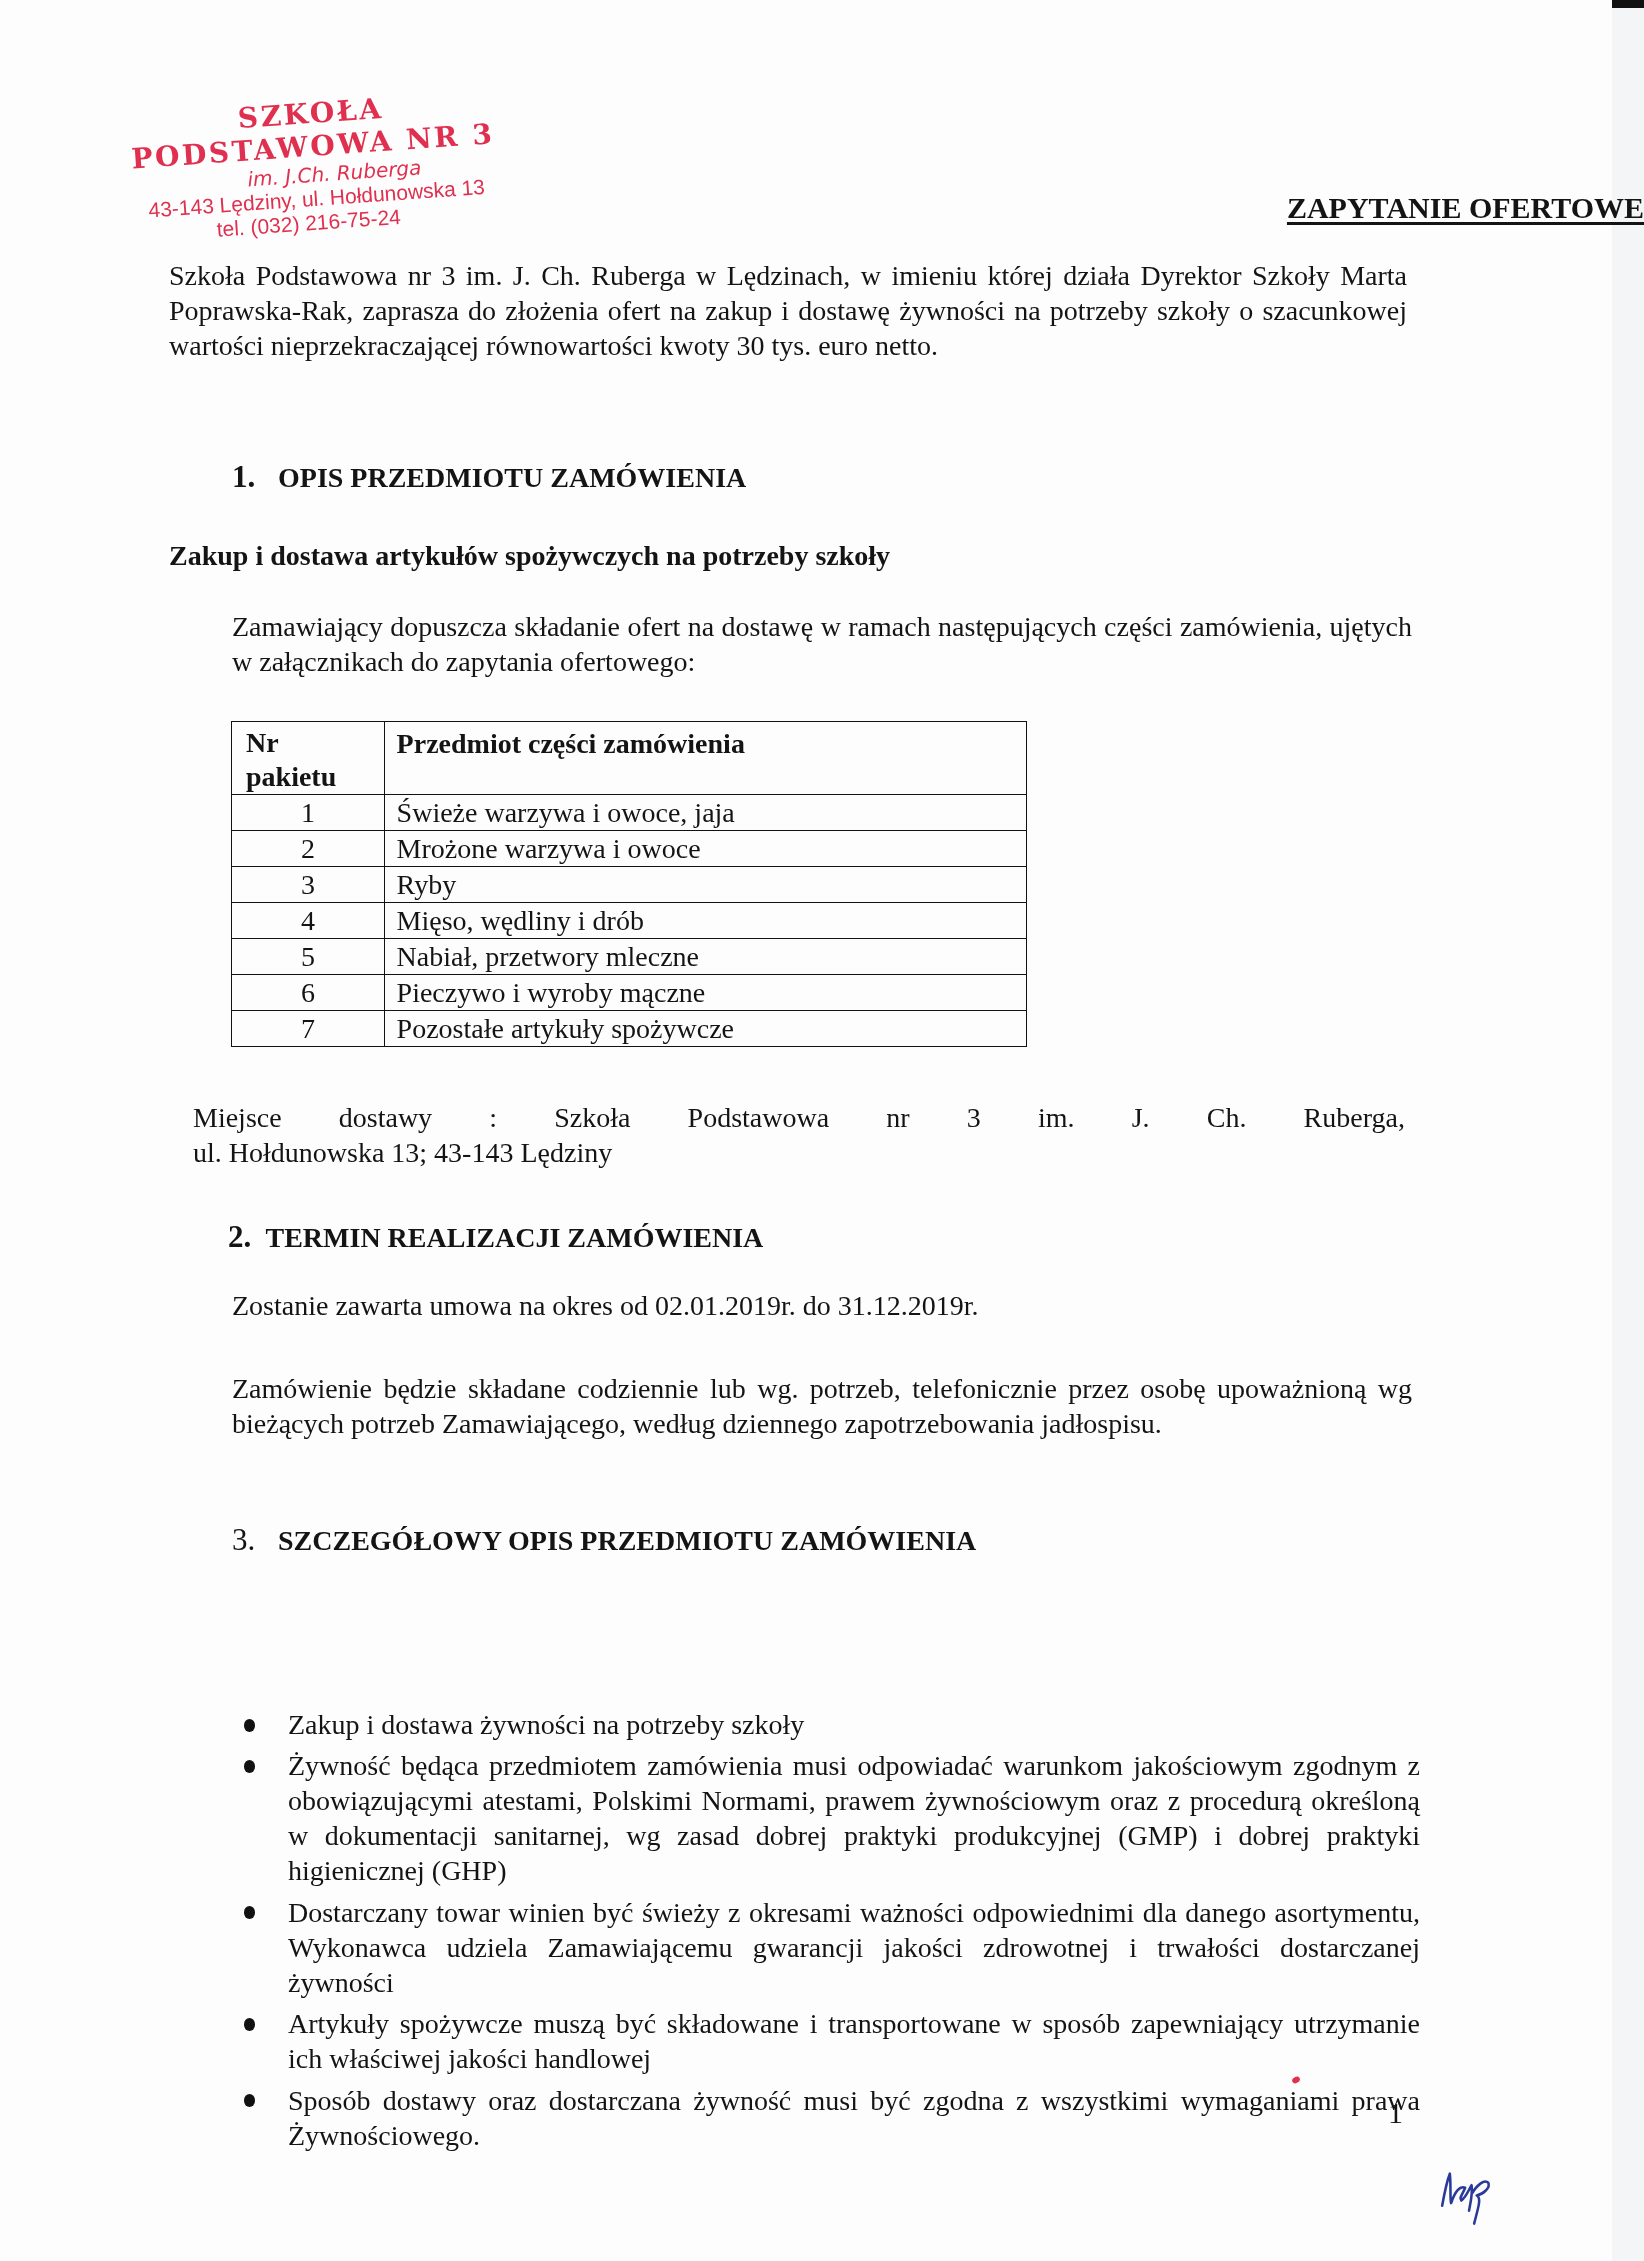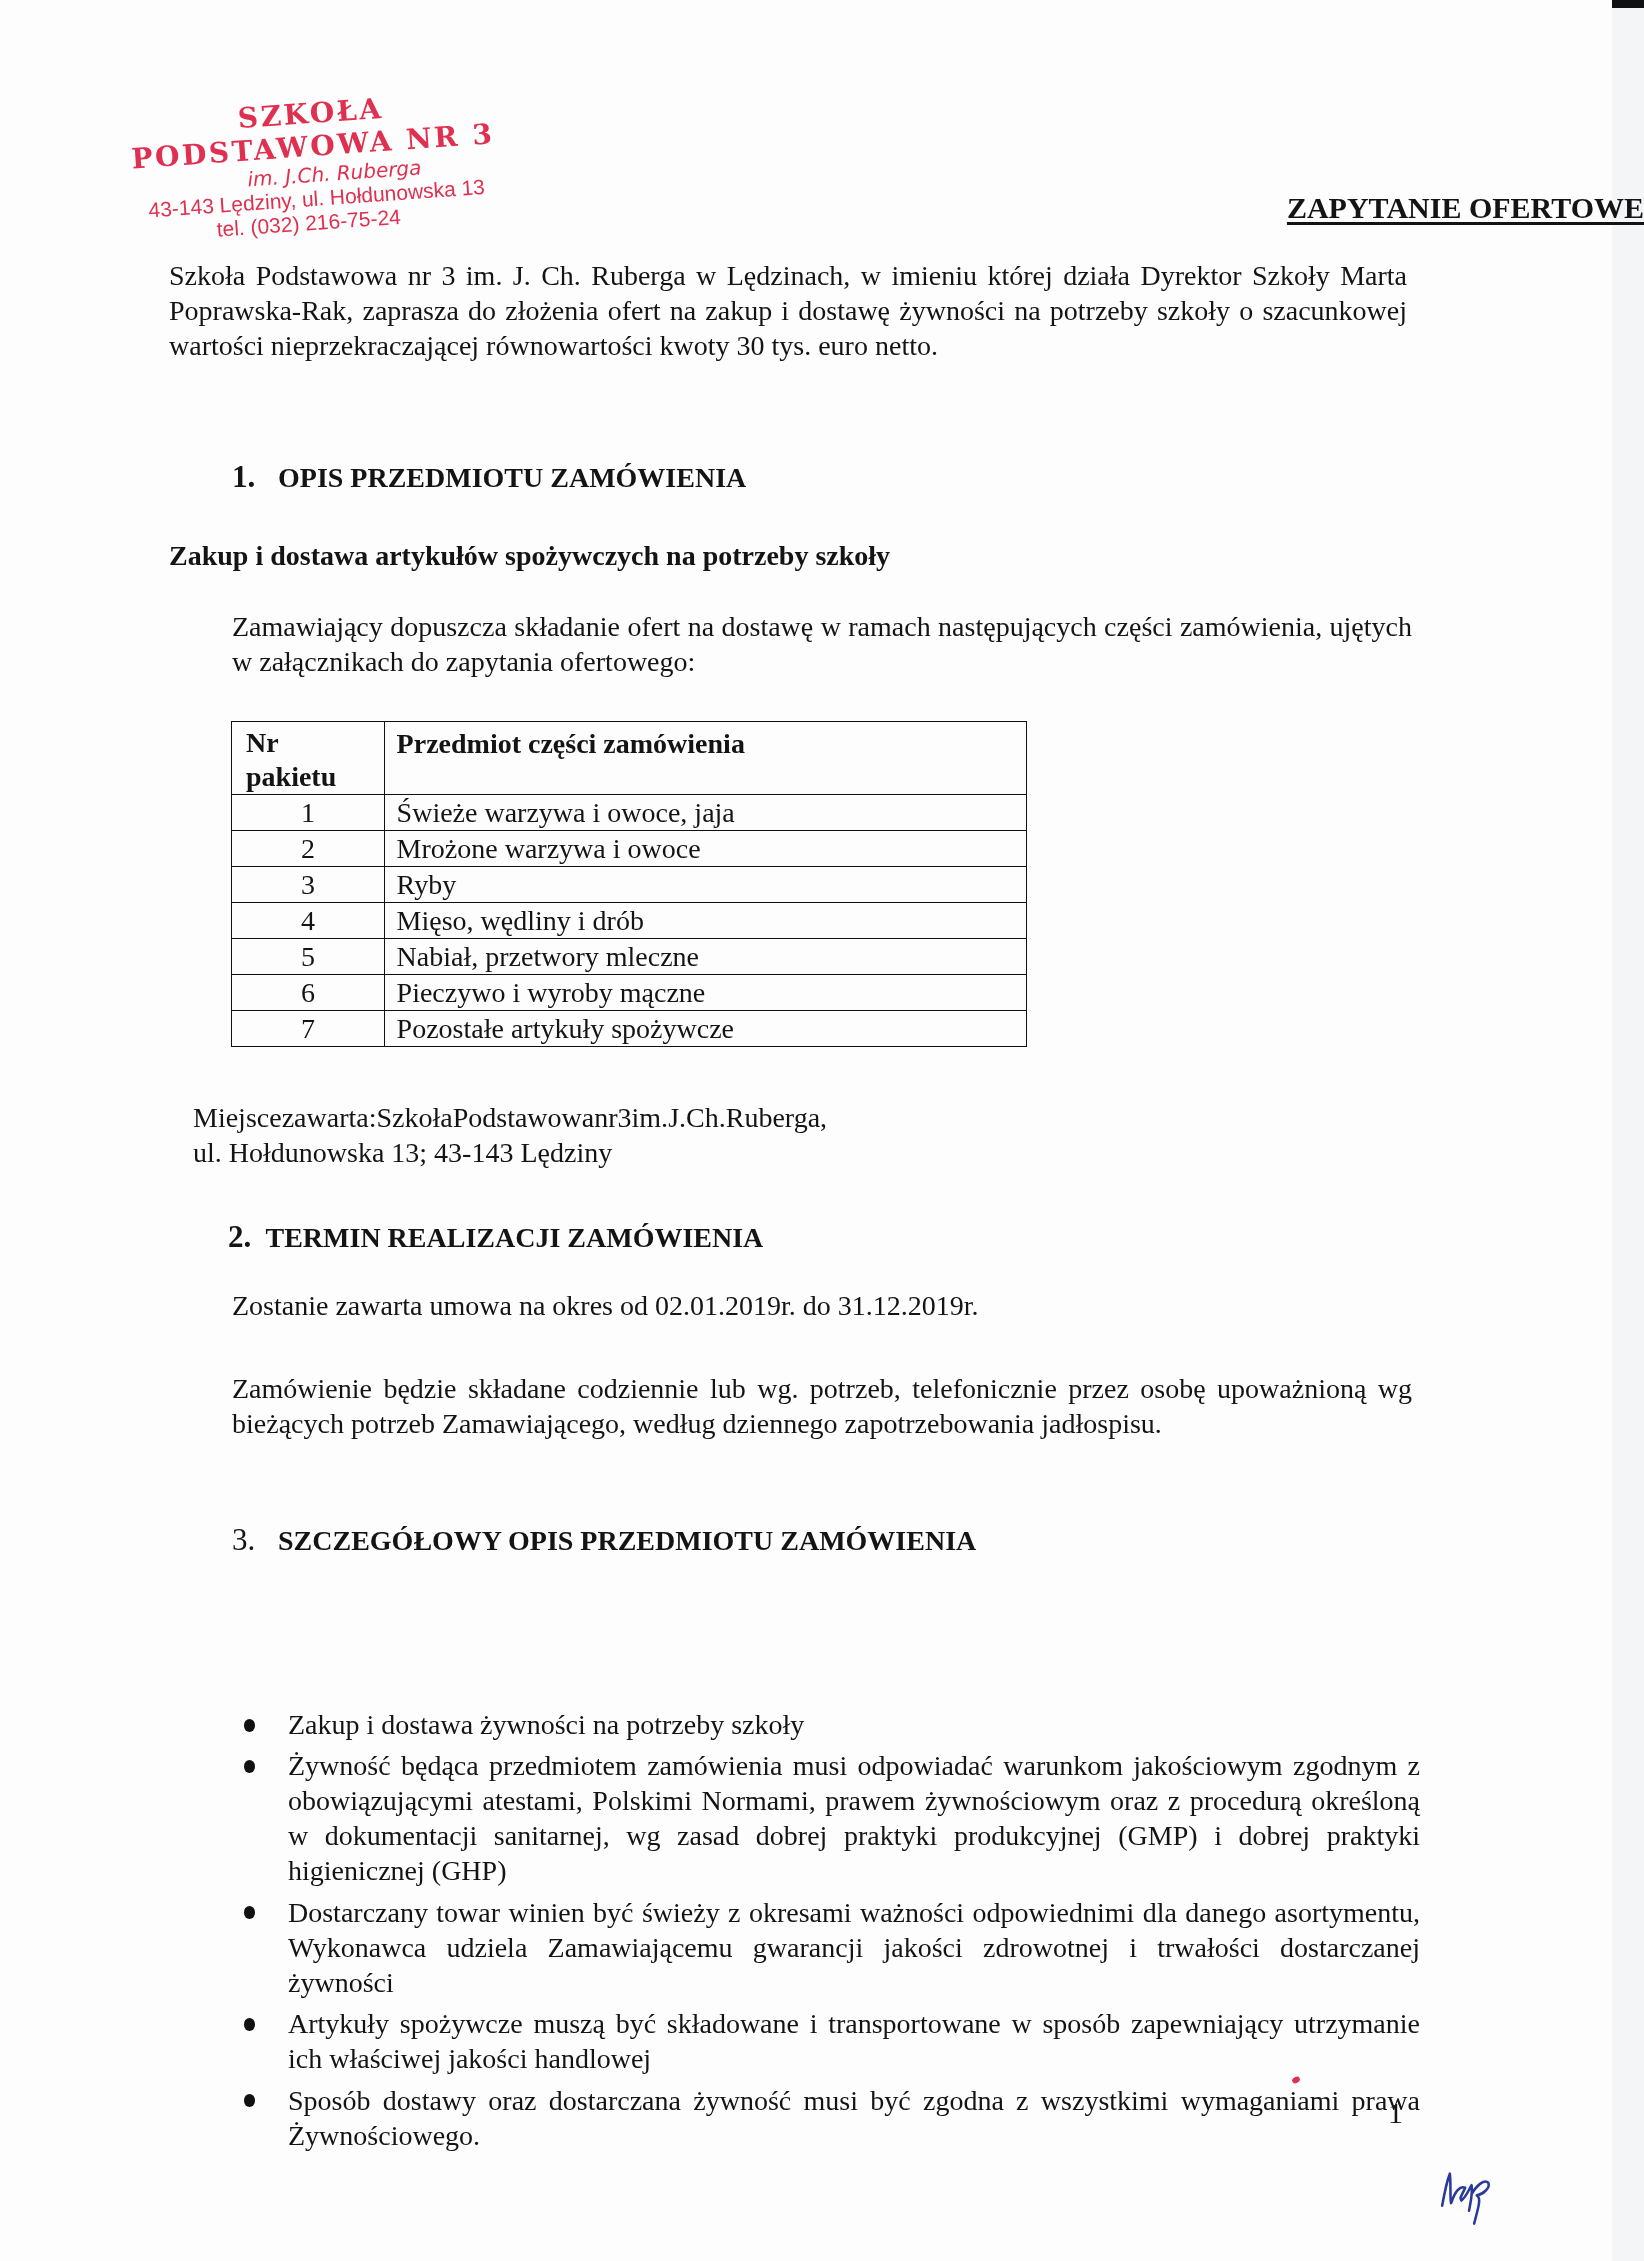--- a/index.html
+++ b/index.html
@@ -21,21 +21,21 @@
   .h .num { display:inline-block; width:39px; font-size:31px; }
   .h1 { left:232px; top:459px; }
   .sub { position:absolute; left:169px; top:540px; font-weight:bold; font-size:28px; }
   .para2 { left:232px; top:609px; width:1180px; }
   table.pk { position:absolute; left:231px; top:721px; width:796px; border-collapse:collapse; font-size:28px; }
   table.pk td { border:1.6px solid #111; padding:0 11.6px; line-height:35px; vertical-align:top; }
   table.pk td.n { width:129px; text-align:center; padding:0 2.6px; }
   table.pk td.hn { text-align:left; font-weight:bold; padding:3.9px 9px 0 14px; line-height:34px; }
   table.pk td.hs { font-weight:bold; padding:3.9px 11.6px; }
   .addr { position:absolute; left:193px; top:1100px; width:1212px; font-size:28px; line-height:35px; }
-  .addr .row1 { display:flex; }
+  .addr .row1 { display:flex; justify-content:space-between; }
   .h2 { left:220px; top:1219px;text-align:center; }
   .p2a { left:232px; top:1288px; width:1180px; }
   .p2b { left:232px; top:1371px; width:1180px; }
   .h3 { left:232px; top:1522px; }
   ul.bl { position:absolute; left:232px; top:1699px; width:1180px; margin:8px; padding:0; list-style:none; font-size:28px; line-height:35px; }
   ul.bl li { position:relative; padding-left:48px; text-align:justify; margin-bottom:6.4px; }
   ul.bl li .dot { position:absolute; left:3.9px; top:11.6px; width:11.6px; height:13px; background:#111; border-radius:50%; }
   .pagenum { position:absolute; left:1388px; top:2096px; font-size:30px; }
   .sig { position:absolute; left:1438px; top:2166px; }
   .redmark { position:absolute; left:1292px; top:2077px; width:7.7px; height:5.8px; background:#e0304f; border-radius:50%; transform:rotate(-30deg); }
@@ -99,21 +99,21 @@
   <tr>
         <td class="n">7</td>
         <td>Pozostałe artykuły spożywcze</td>
       </tr>
 </tbody>
   </table>
 
 <div class="addr">
   <div class="row1">
     <span>Miejsce</span>
-    <span>zawarta</span>
+    <span>dostawy</span>
     <span>:</span>
     <span>Szkoła</span>
     <span>Podstawowa</span>
     <span>nr</span>
     <span>3</span>
     <span>im.</span>
     <span>J.</span>
     <span>Ch.</span>
     <span>Ruberga,</span>
   </div>

